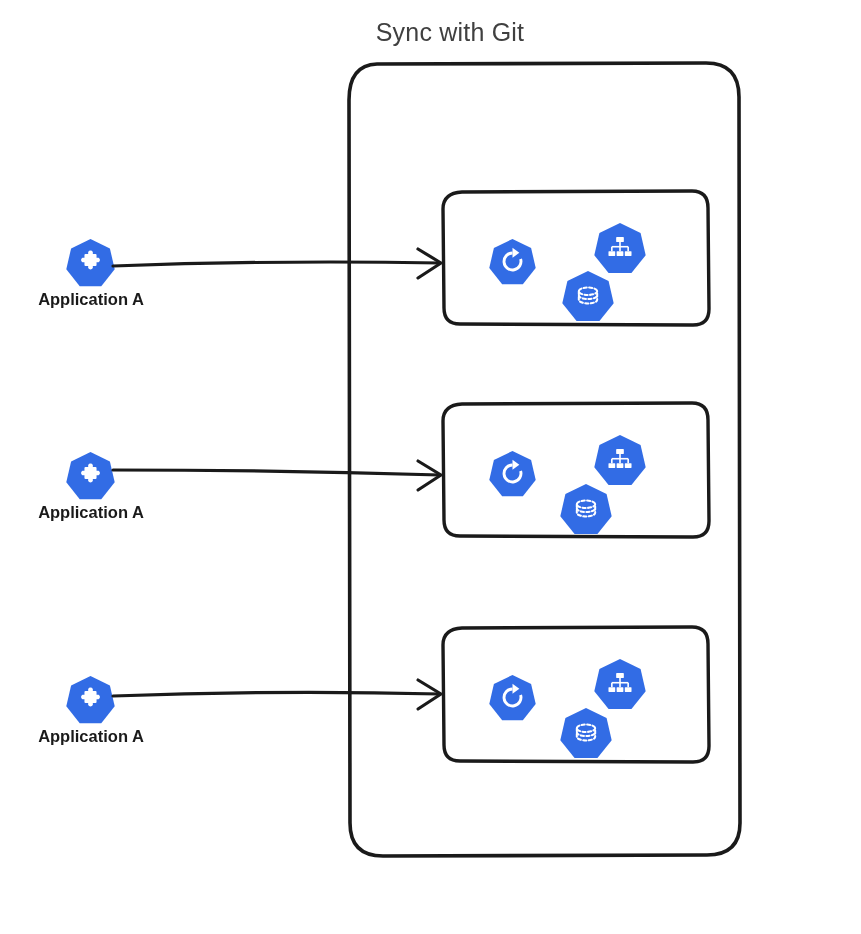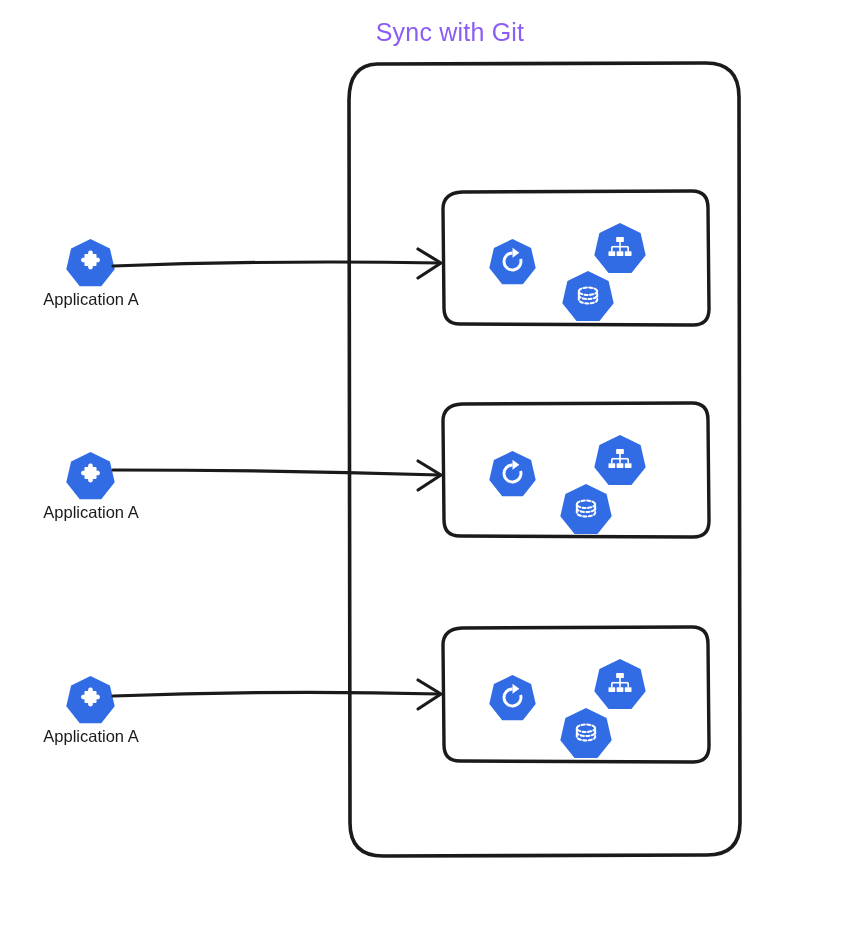--- a/index.html
+++ b/index.html
@@ -25,31 +25,32 @@
     width: 861px;
     height: 934px;
   }
   .diagram-title {
     position: absolute;
     left: 330px;
     top: 18px;
     width: 240px;
     text-align: center;
     font-size: 25px;
-    color: #8b5cf6;
+    color: #404040;
     letter-spacing: 0.2px;
     white-space: nowrap;
   }
   .app-label {
     position: absolute;
     width: 170px;
     text-align: center;
     font-size: 16.5px;
     color: #1a1a1a;
     white-space: nowrap;
+    font-weight: bold;
   }
   .app-label-0 { left: 6px; top: 290px; }
   .app-label-1 { left: 6px; top: 503px; }
   .app-label-2 { left: 6px; top: 727px; }
 </style>
 </head>
 <body>
 
 <div id="canvas">
 

